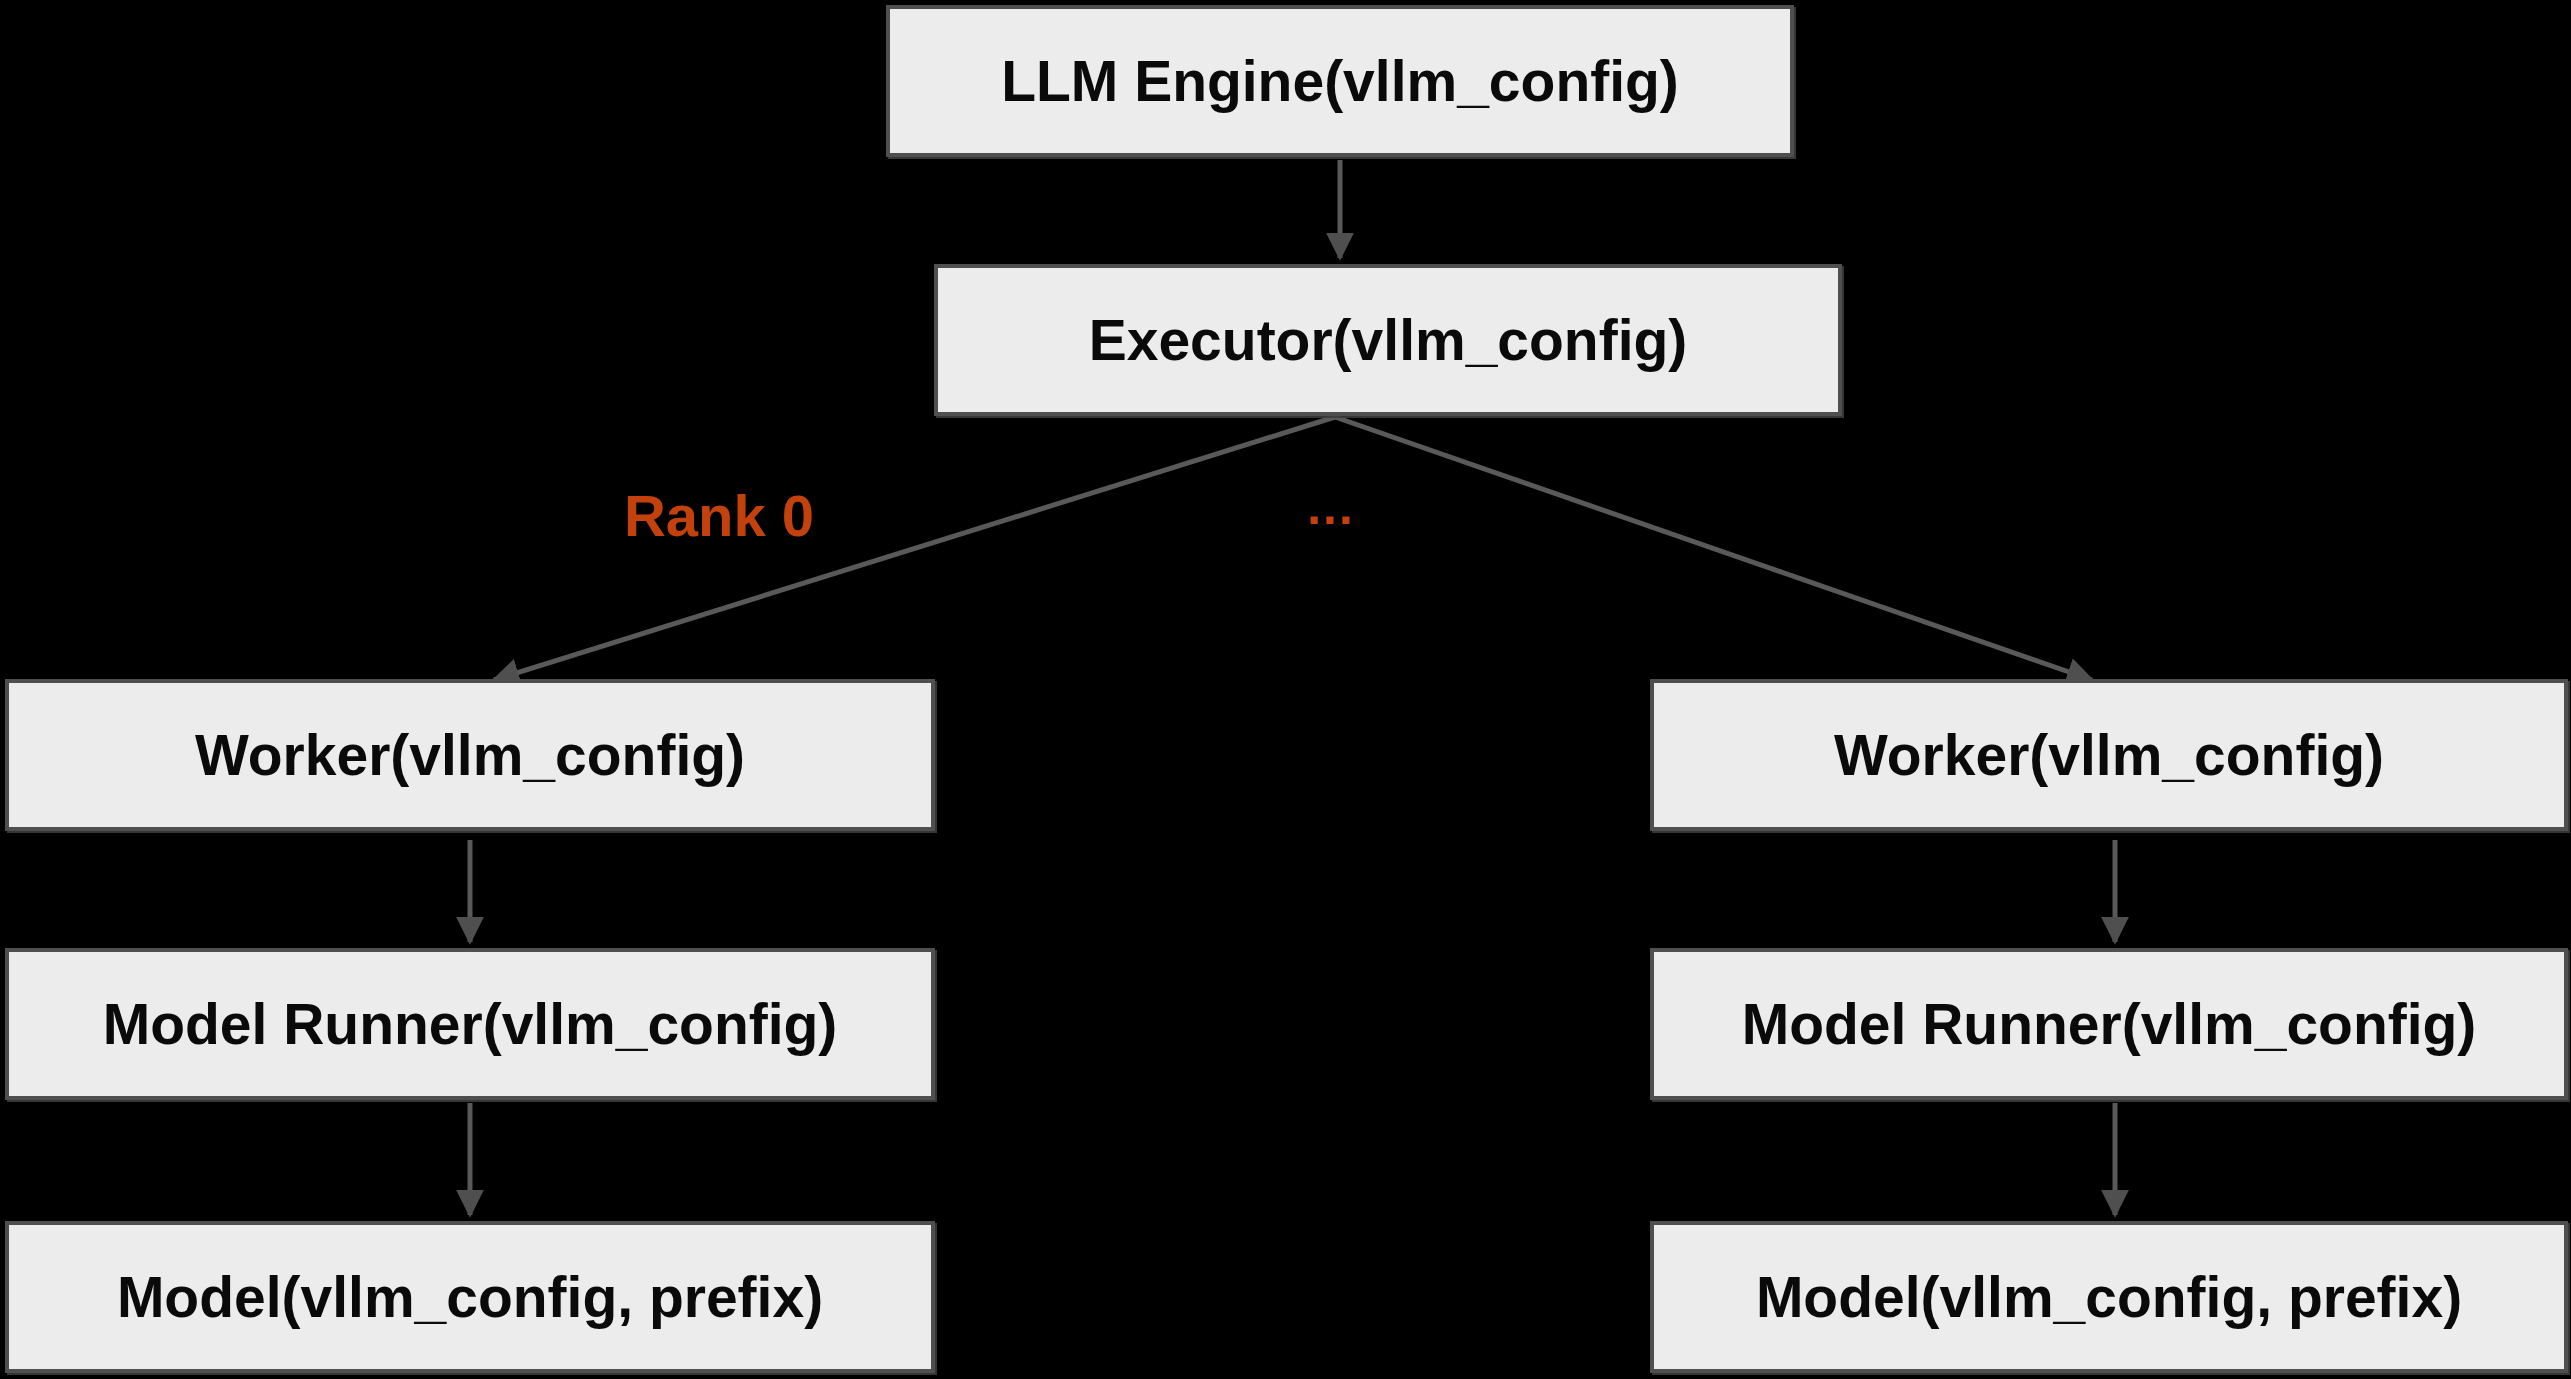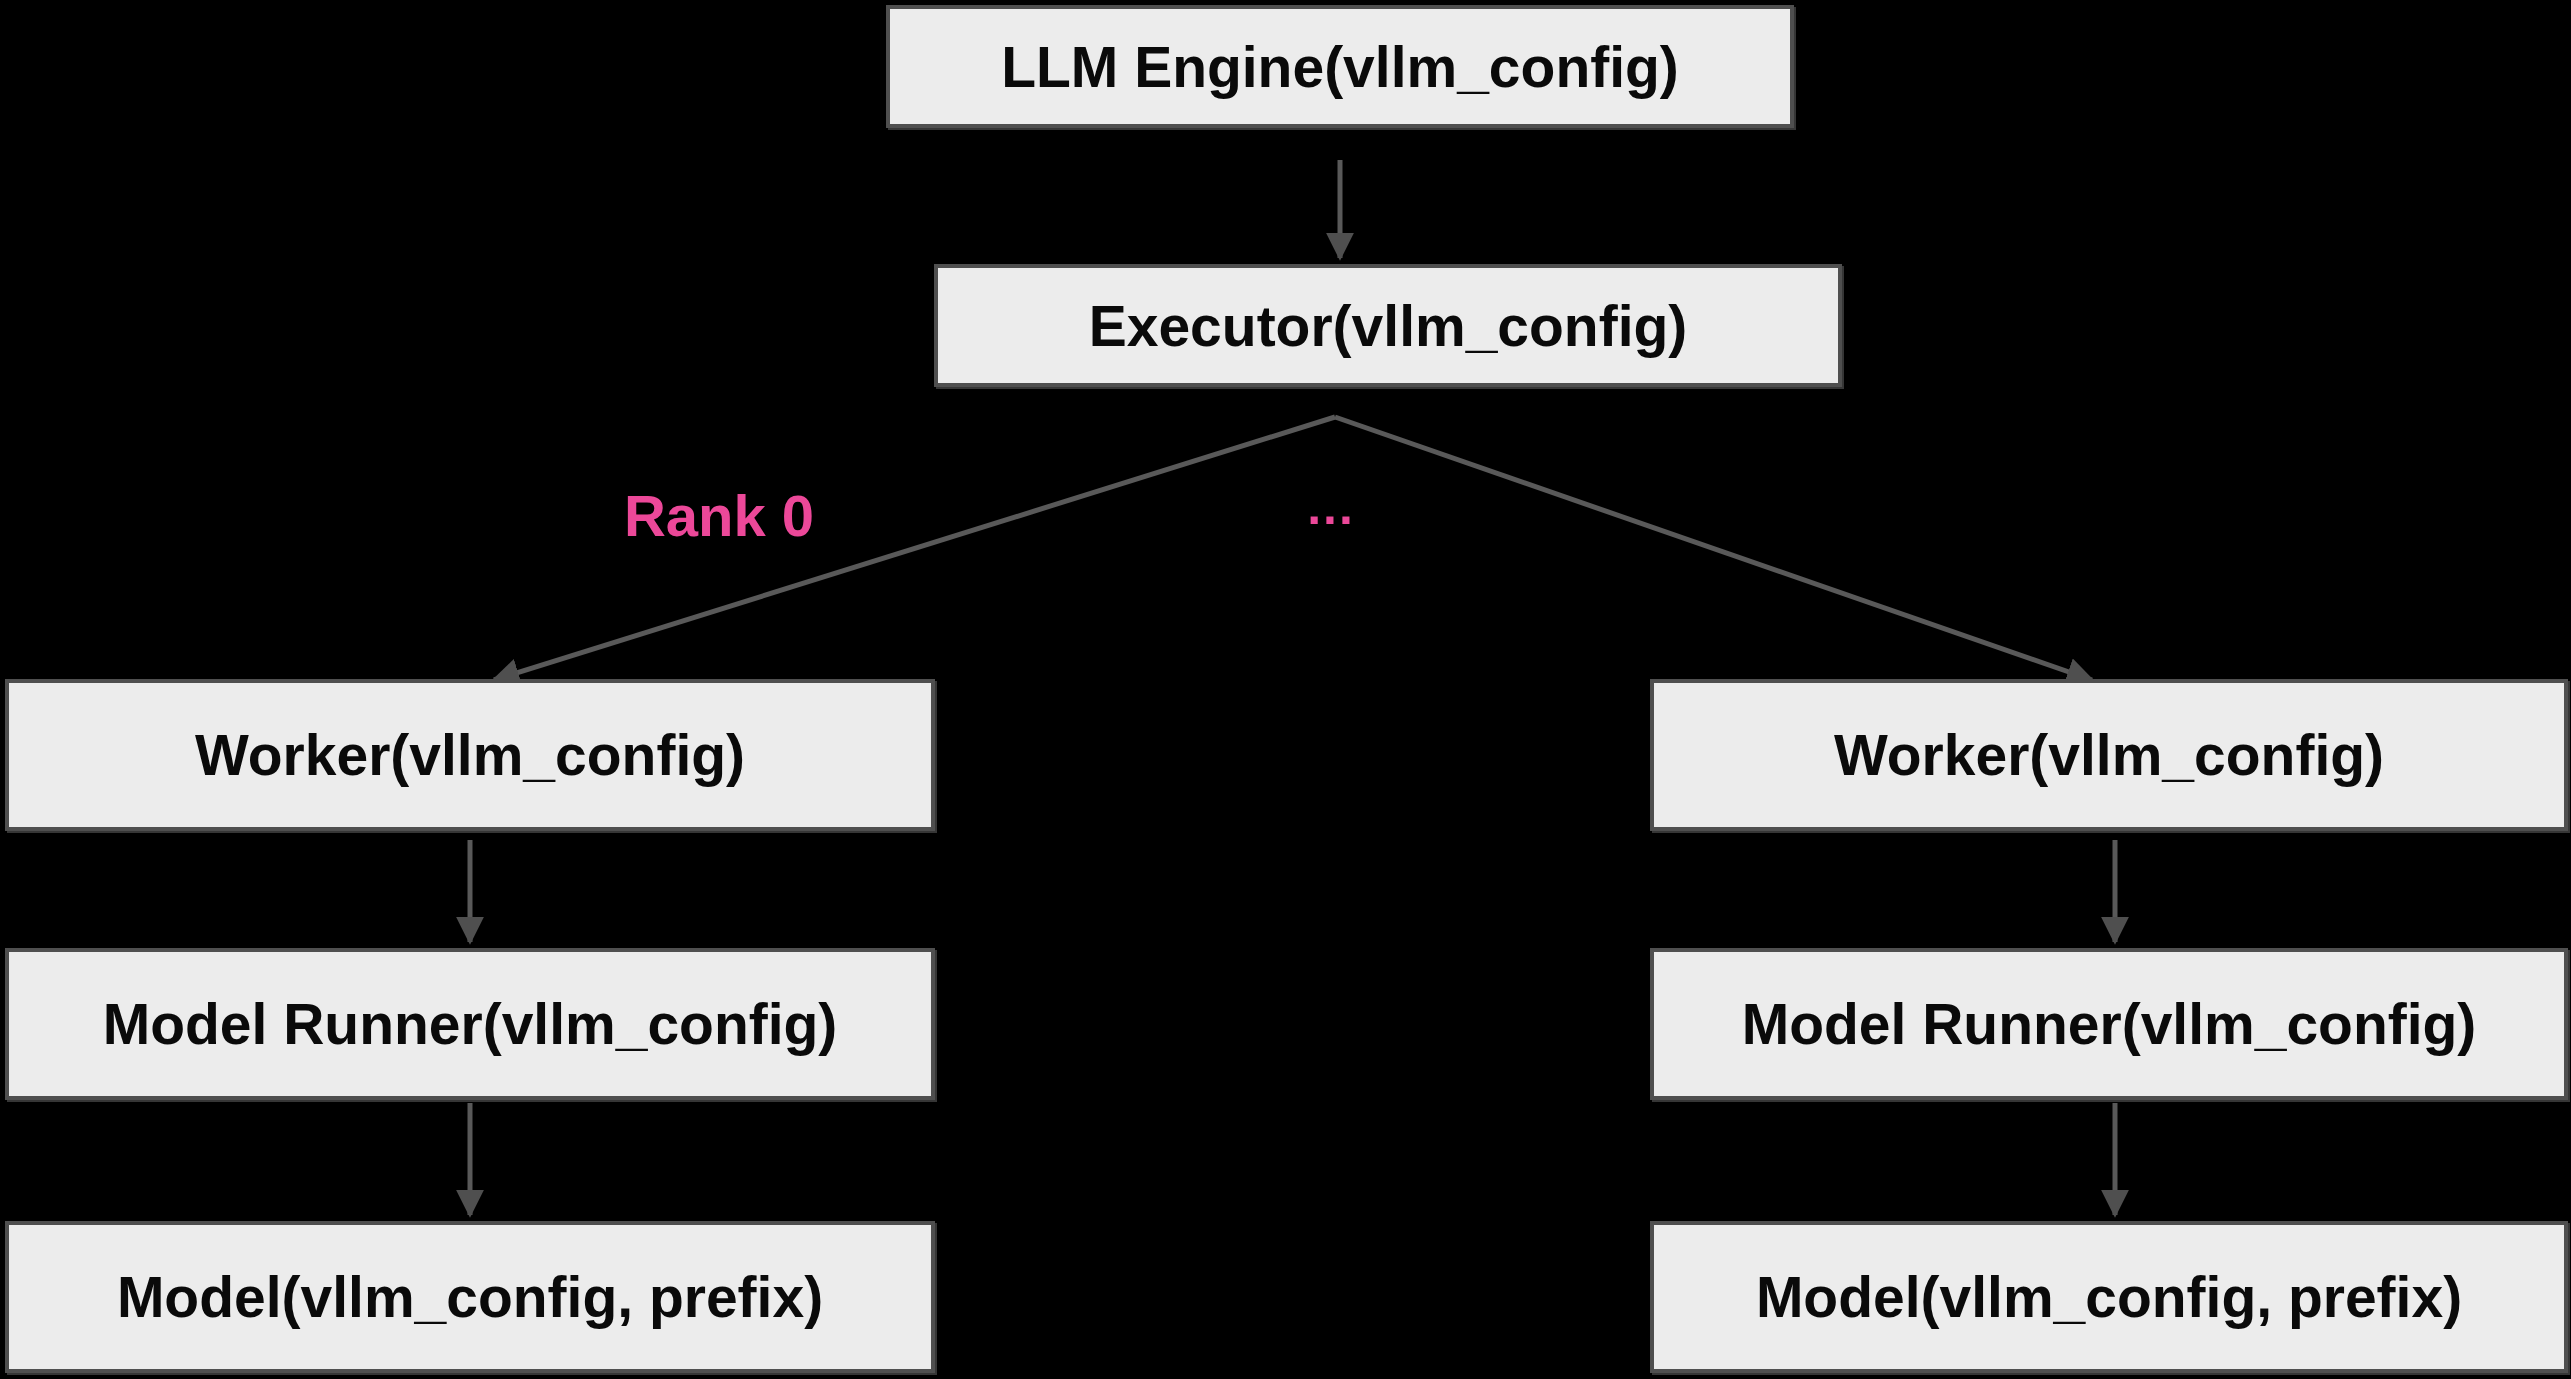--- a/index.html
+++ b/index.html
@@ -24,34 +24,34 @@
     display: flex;
     align-items: center;
     justify-content: center;
     color: #0a0a0a;
     font-size: 57px;
     font-weight: bold;
     white-space: nowrap;
     z-index: 2;
   }
   
-  .node.center { left: 886px; width: 908px; height: 123px; }
+  .node.center { left: 886px; width: 908px; height: 152px; }
   #node-llm-engine { top: 5px; }
   #node-executor   { top: 264px; margin-left: 48px; }
   
   .node.left-col { left: 5px; width: 930px; height: 152px; }
   
   .node.right-col { left: 1650px; width: 918px; height: 152px; }
   .row-worker       { top: 679px; }
   .row-model-runner { top: 948px; }
   .row-model        { top: 1221px; }
 
   .edge-label {
     position: absolute;
-    color: #ec4899;
+    color: #c2410c;
     font-size: 58px;
     font-weight: bold;
     white-space: nowrap;
     z-index: 3;
     transform: translateX(-50%);
   }
   #label-rank-0   { left: 719px;  top: 482px; }
   #label-ellipsis { left: 1331px; top: 478px; font-size: 50px; letter-spacing: 2px; }
   #label-rank-n-1 { left: 1972px; top: 482px; }
 

